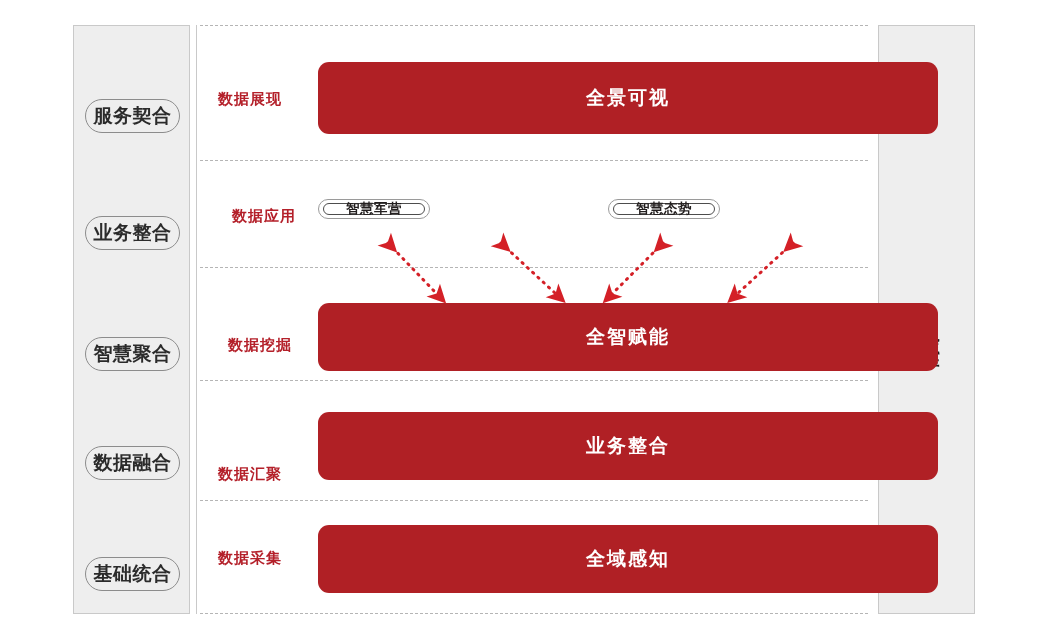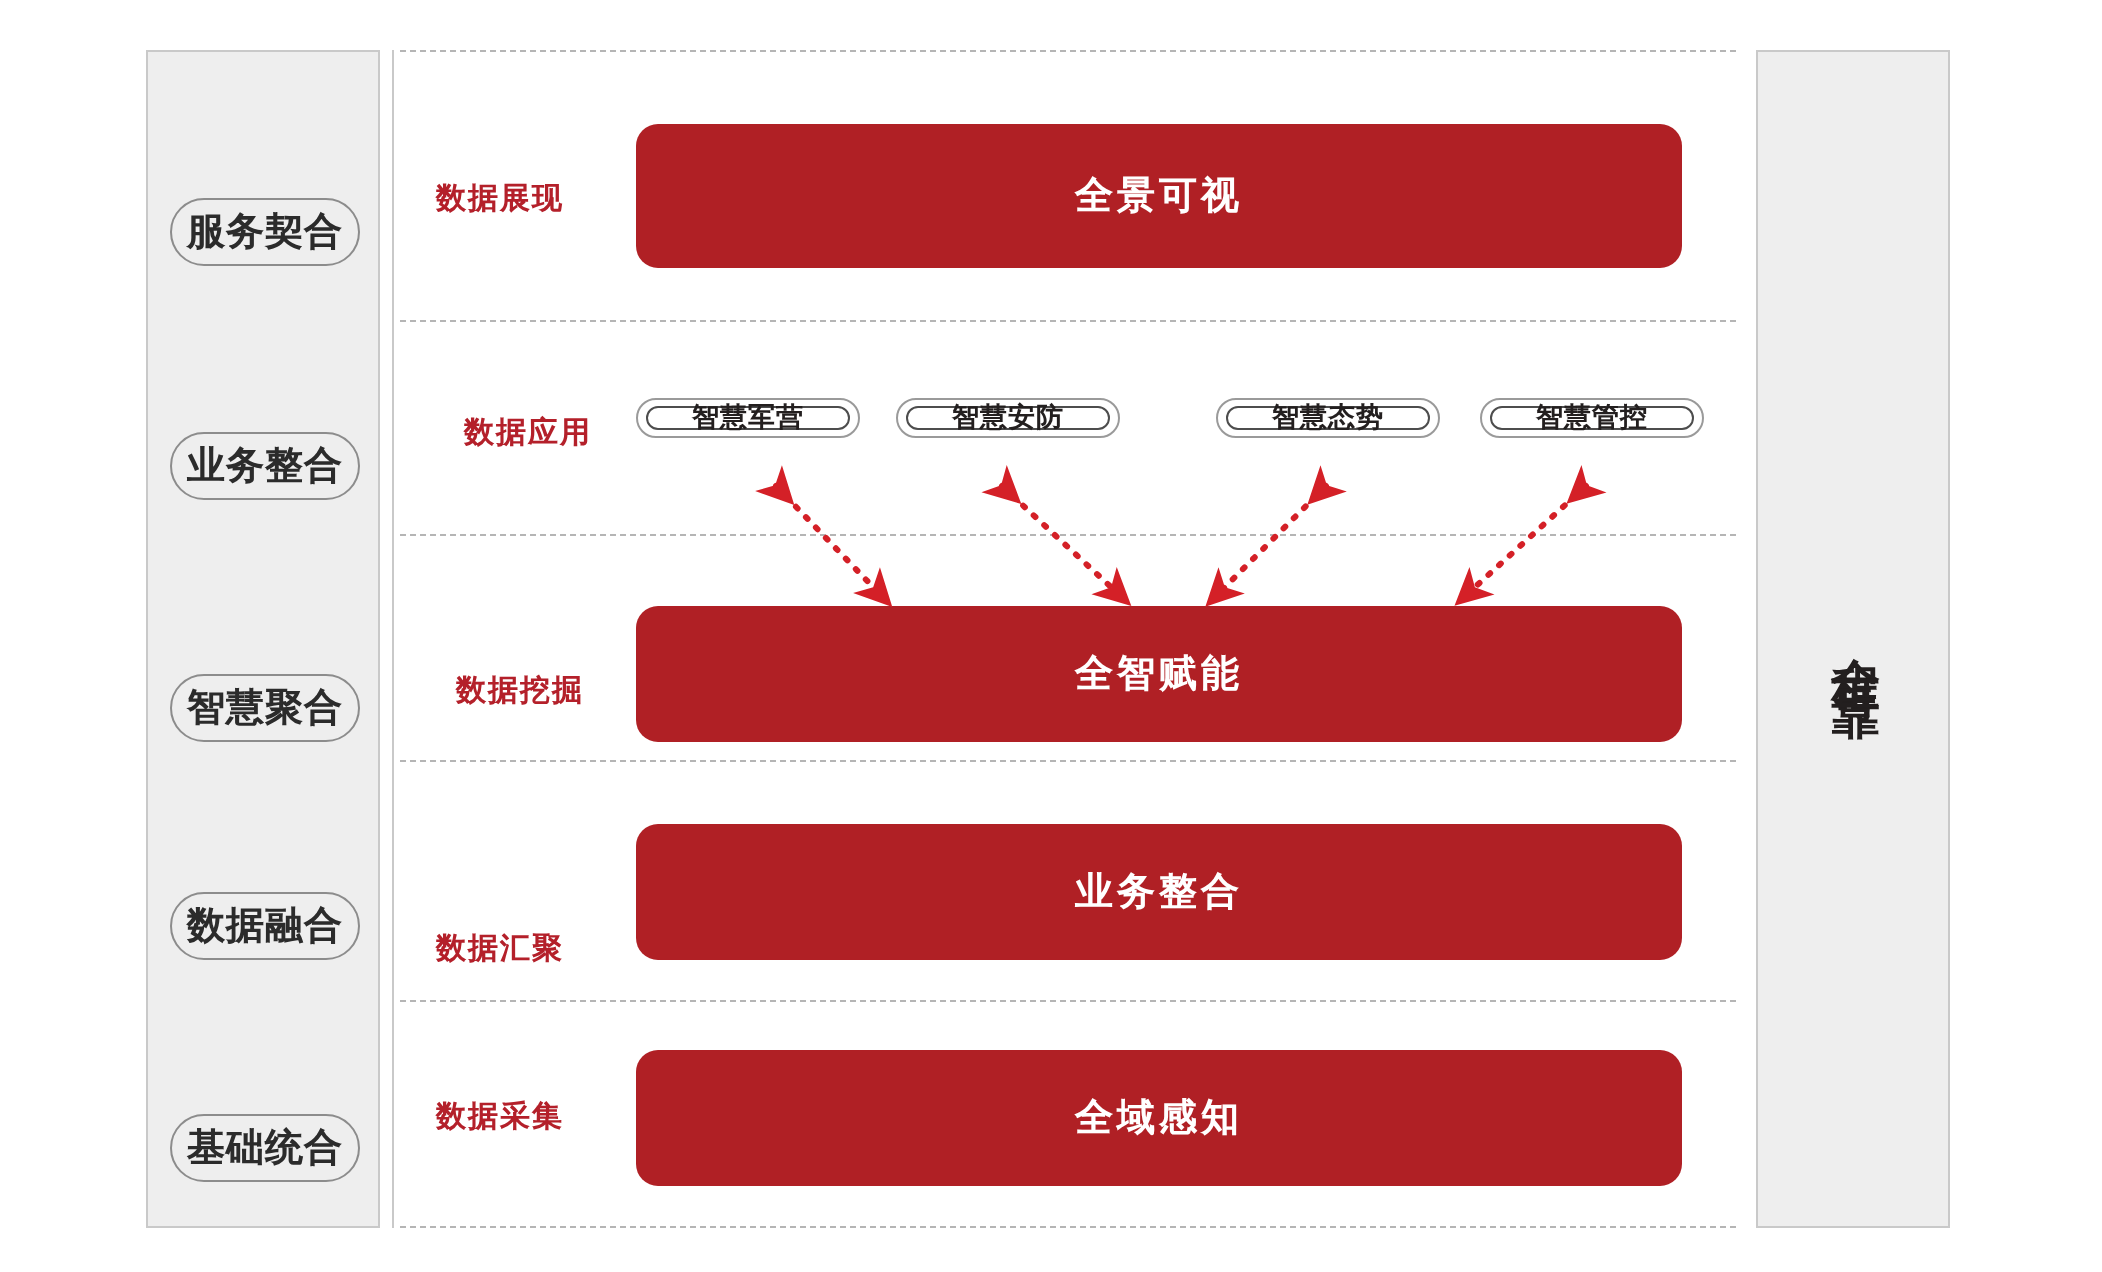--- a/index.html
+++ b/index.html
@@ -106,21 +106,21 @@
     font-size: 15px;
     font-weight: 700;
     color: #b4202a;
     letter-spacing: 1px;
     text-align: left;
   }
 
   .bigbar {
     position: absolute;
     left: 318px;
-    width: 523px;
+    width: 620px;
     border-radius: 11px;
     background: #b02025;
     display: flex;
     align-items: center;
     justify-content: center;
     color: #ffffff;
     font-size: 19px;
     font-weight: 700;
     letter-spacing: 2px;
   }
@@ -206,28 +206,22 @@
   <div class="stage-label" style="top:549px;">数据采集</div>
 
   <div class="bigbar" style="top:62px;  height:72px;">全景可视</div>
   <div class="bigbar" style="top:303px; height:68px;">全智赋能</div>
   <div class="bigbar" style="top:412px; height:68px;">业务整合</div>
   <div class="bigbar" style="top:525px; height:68px;text-align:center;">全域感知</div>
 
   <div class="app-pill" style="left:318px; top:199px; width:112px;">
     <div class="inner">智慧军营</div>
   </div>
-  <div class="app-pill" style="left:448px; top:199px; width:112px;">
-    <div class="inner">智慧安防</div>
-  </div>
   <div class="app-pill" style="left:608px; top:199px; width:112px;">
     <div class="inner">智慧态势</div>
-  </div>
-  <div class="app-pill" style="left:740px; top:199px; width:112px;">
-    <div class="inner">智慧管控</div>
   </div>
 
   <svg id="arrows" viewBox="0 0 1051 636">
     <defs>
       <marker id="ah" markerWidth="7" markerHeight="7" refX="2.2" refY="3.5" orient="auto" markerUnits="strokeWidth">
         <path d="M0.4,0.4 L6.6,3.5 L0.4,6.6 L2.0,3.5 Z" fill="#d42027"></path>
       </marker>
     </defs>
     <g stroke="#d42027" stroke-width="3" stroke-linecap="round" stroke-dasharray="1.2 6" fill="none" marker-start="url(#ah)" marker-end="url(#ah)">
       <line x1="388" y1="243" x2="437" y2="294"></line>

